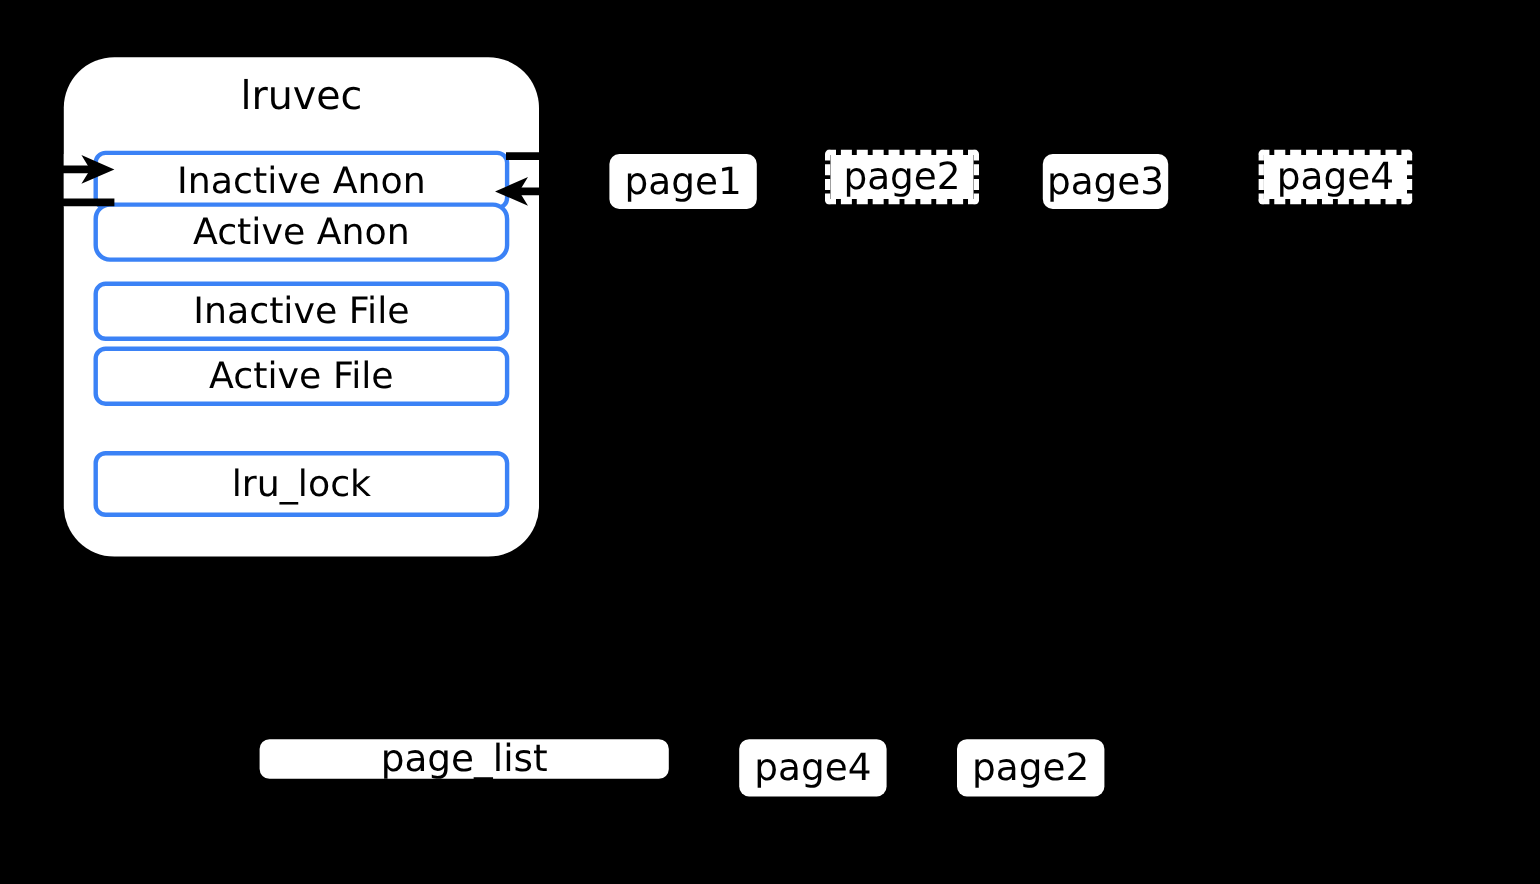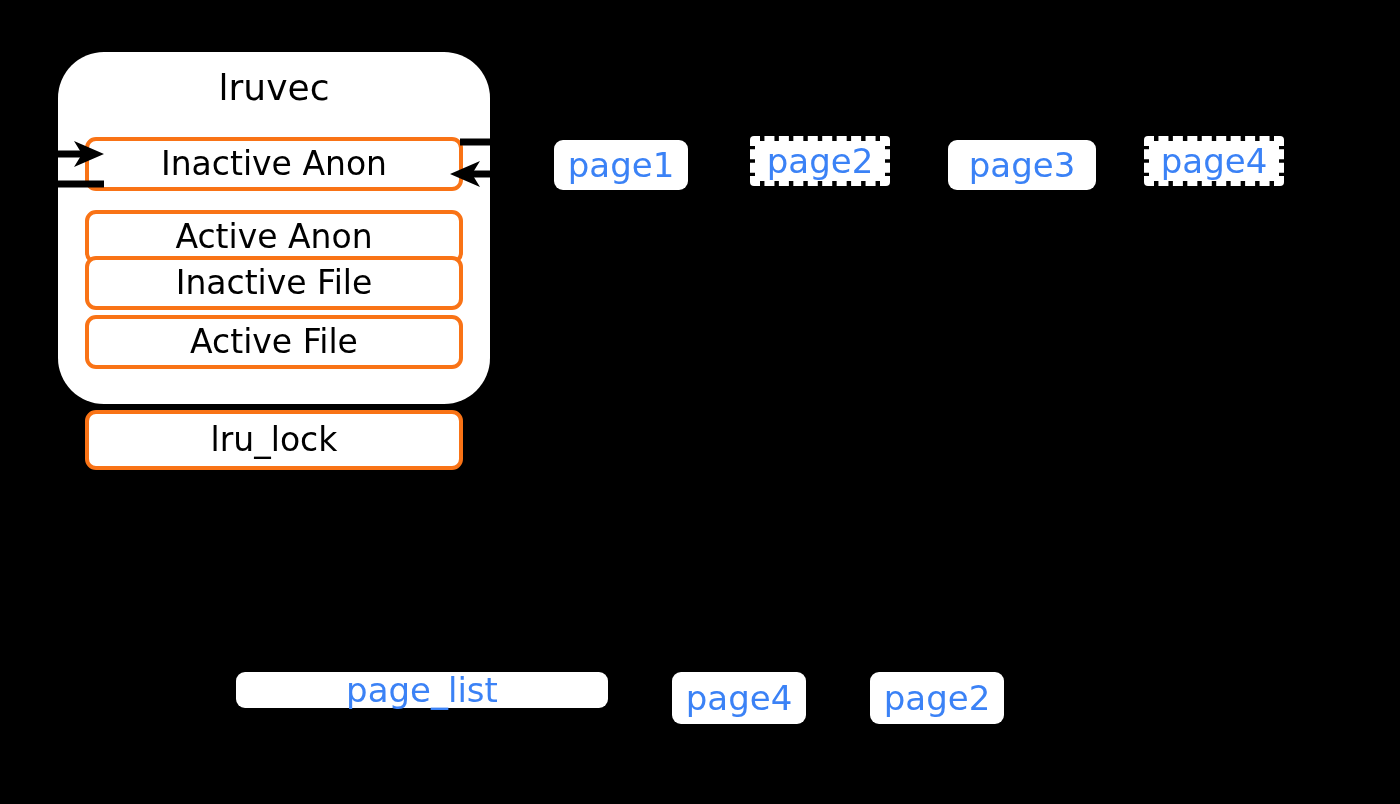--- a/index.html
+++ b/index.html
@@ -16,21 +16,21 @@
     overflow: hidden;
     font-family: "DejaVu Sans", "Liberation Sans", sans-serif;
   }
 
   
   #lruvec-container {
     position: absolute;
     left: 58px;
     top: 52px;
     width: 432px;
-    height: 352px;
+    height: 454px;
     background: #ffffff;
     border-radius: 46px;
     box-sizing: border-box;
   }
   #lruvec-title {
     position: absolute;
     left: 0;
     top: 14px;
     width: 432px;
     text-align: center;
@@ -40,21 +40,21 @@
     white-space: nowrap;
   }
 
   
   .inner-box {
     position: absolute;
     left: 27px;
     width: 378px;
     height: 54px;
     background: #ffffff;
-    border: 4px solid #f97316;
+    border: 4px solid #3b82f6;
     border-radius: 11px;
     box-sizing: border-box;
     display: flex;
     align-items: center;
     justify-content: center;
     color: #000000;
     font-size: 33px;
     line-height: 36px;
     white-space: nowrap;
   }
@@ -91,57 +91,57 @@
   
   .page-chip {
     position: absolute;
     height: 50px;
     background: #ffffff;
     border-radius: 9px;
     box-sizing: border-box;
     display: flex;
     align-items: center;
     justify-content: center;
-    color: #3b82f6;
+    color: #000000;
     font-size: 34px;
     line-height: 38px;
     white-space: nowrap;
   }
   .page-chip.dashed {
     border: 5px dashed #ffffff;
     border-radius: 4px;
     background: #ffffff;
     background-clip: padding-box;
   }
 
   
   #page1 { left: 554px; top: 140px; width: 134px; }
   #page2 { left: 750px; top: 136px; width: 140px; }
-  #page3 { left: 948px; top: 140px; width: 148px; }
+  #page3 { left: 948px; top: 140px; width: 114px; }
   #page4 { left: 1144px; top: 136px; width: 140px; }
 
   
   #page-list  { left: 236px; top: 672px; width: 372px; height: 36px; }
   #page4-bot  { left: 672px; top: 672px; width: 134px; height: 52px; }
   #page2-bot  { left: 870px; top: 672px; width: 134px; height: 52px; }
 </style>
 </head>
 <body>
 
 <div id="stage">
 
   <div id="left-band" class="conn-band"></div>
 
   <div id="right-band" class="conn-band"></div>
 
   <div id="lruvec-container">
     <div id="lruvec-title">lruvec</div>
 
     <div class="inner-box" style="top:85px;">Inactive Anon</div>
-    <div class="inner-box" style="top:158px;">Active Anon</div>
+    <div class="inner-box" style="top:132px;border-radius:15px;">Active Anon</div>
     <div class="inner-box" style="top:263px;">Active File</div>
     <div class="inner-box" style="top:204px;">Inactive File</div>
 
     <div class="inner-box lock" style="top:358px;">lru_lock</div>
   </div>
 
   <svg id="left-arrow-svg" class="arrow-svg" width="60" height="72" viewBox="0 0 60 72">
     <path d="M4 26 L40 26" stroke="#000000" stroke-width="7" fill="none"></path>
     <path d="M52 26 L22 13 L30 26 L22 39 Z" fill="#000000"></path>
     <path d="M4 56 L52 56" stroke="#000000" stroke-width="7" fill="none"></path>

